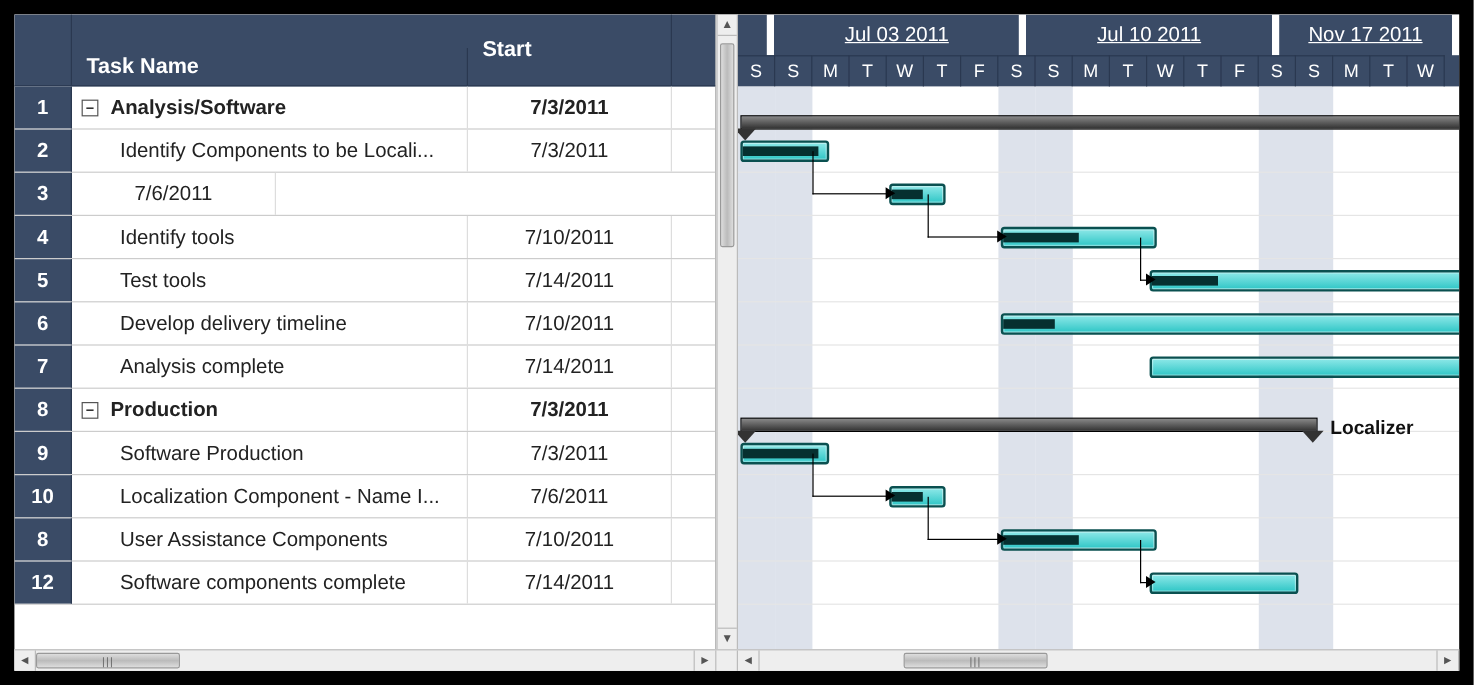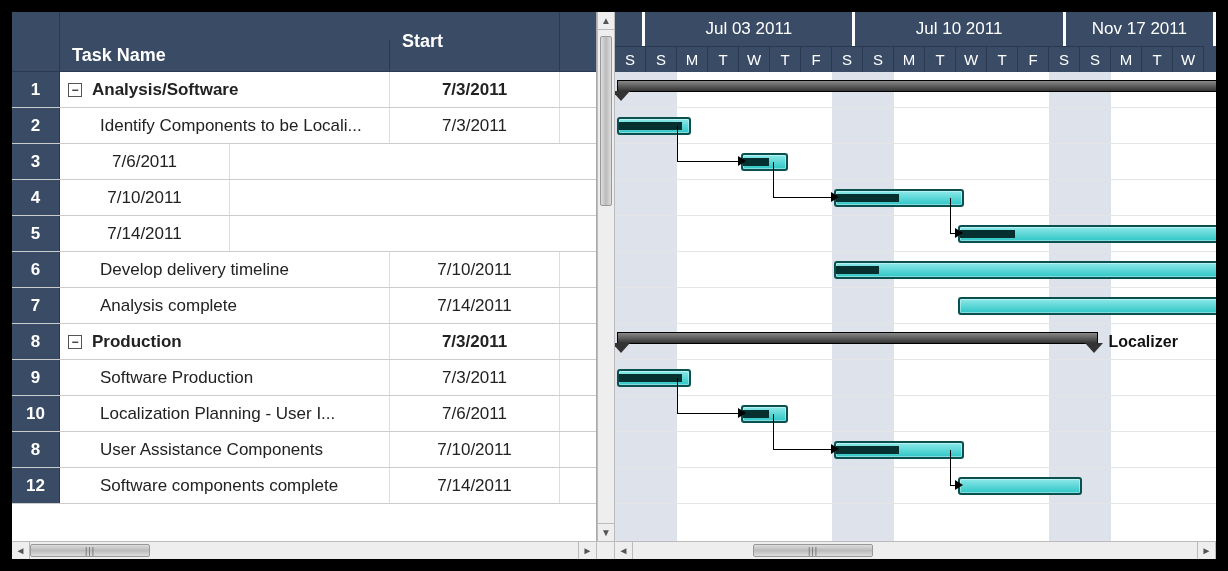--- a/index.html
+++ b/index.html
@@ -133,21 +133,22 @@
     flex-direction: column;
   }
   .gantt-header .weeks {
     flex: 1;
     display: flex;
     font-size: 17px;
     font-weight: 500;
   }
   .gantt-header .weeks > div {
     display:flex;align-items:center;justify-content:center;
-    border-right:3px solid #ffffff;
+    border-right:6px solid #ffffff;
+    text-decoration:underline;
   }
   .gantt-header .days {
     height: 26px;
     display: flex;
     font-size: 15px;
   }
   .gantt-header .days > div {
     width: 31px;
     display:flex;align-items:center;justify-content:center;
     border-right:1px solid #2a3850;
@@ -172,21 +173,21 @@
   }
   .grow {
     height:36px;
     border-bottom:1px solid #e5e5e5;
     position:relative;
   }
   
   .summary-bar {
     position:absolute;
     height:12px;
-    top:8px;
+    top:24px;
     background:linear-gradient(#888,#333);
     border:1px solid #000;
   }
   .summary-bar::before, .summary-bar::after {
     content:"";
     position:absolute;
     width:0;height:0;
     border-left:9px solid transparent;
     border-right:9px solid transparent;
     border-top:10px solid #333;
@@ -287,24 +288,30 @@
               <span>Identify Components to be Locali...</span>
             </div>
             <div class="start">7/3/2011</div>
           </div>
           <div class="row">
             <div class="num">3</div>
             <div class="start">7/6/2011</div>
           </div>
           <div class="row">
             <div class="num">4</div>
+            <div class="name indent-1">
+              <span>Identify tools</span>
+            </div>
             <div class="start">7/10/2011</div>
           </div>
           <div class="row">
             <div class="num">5</div>
+            <div class="name indent-1">
+              <span>Test tools</span>
+            </div>
             <div class="start">7/14/2011</div>
           </div>
           <div class="row">
             <div class="num">6</div>
             <div class="name indent-1">
               <span>Develop delivery timeline</span>
             </div>
             <div class="start">7/10/2011</div>
           </div>
           <div class="row">
@@ -325,21 +332,21 @@
           <div class="row">
             <div class="num">9</div>
             <div class="name indent-1">
               <span>Software Production</span>
             </div>
             <div class="start">7/3/2011</div>
           </div>
           <div class="row">
             <div class="num">10</div>
             <div class="name indent-1">
-              <span>Localization Planning - User I...</span>
+              <span>Localization Component - Name I...</span>
             </div>
             <div class="start">7/6/2011</div>
           </div>
           <div class="row">
             <div class="num">8</div>
             <div class="name indent-1">
               <span>User Assistance Components</span>
             </div>
             <div class="start">7/10/2011</div>
           </div>

